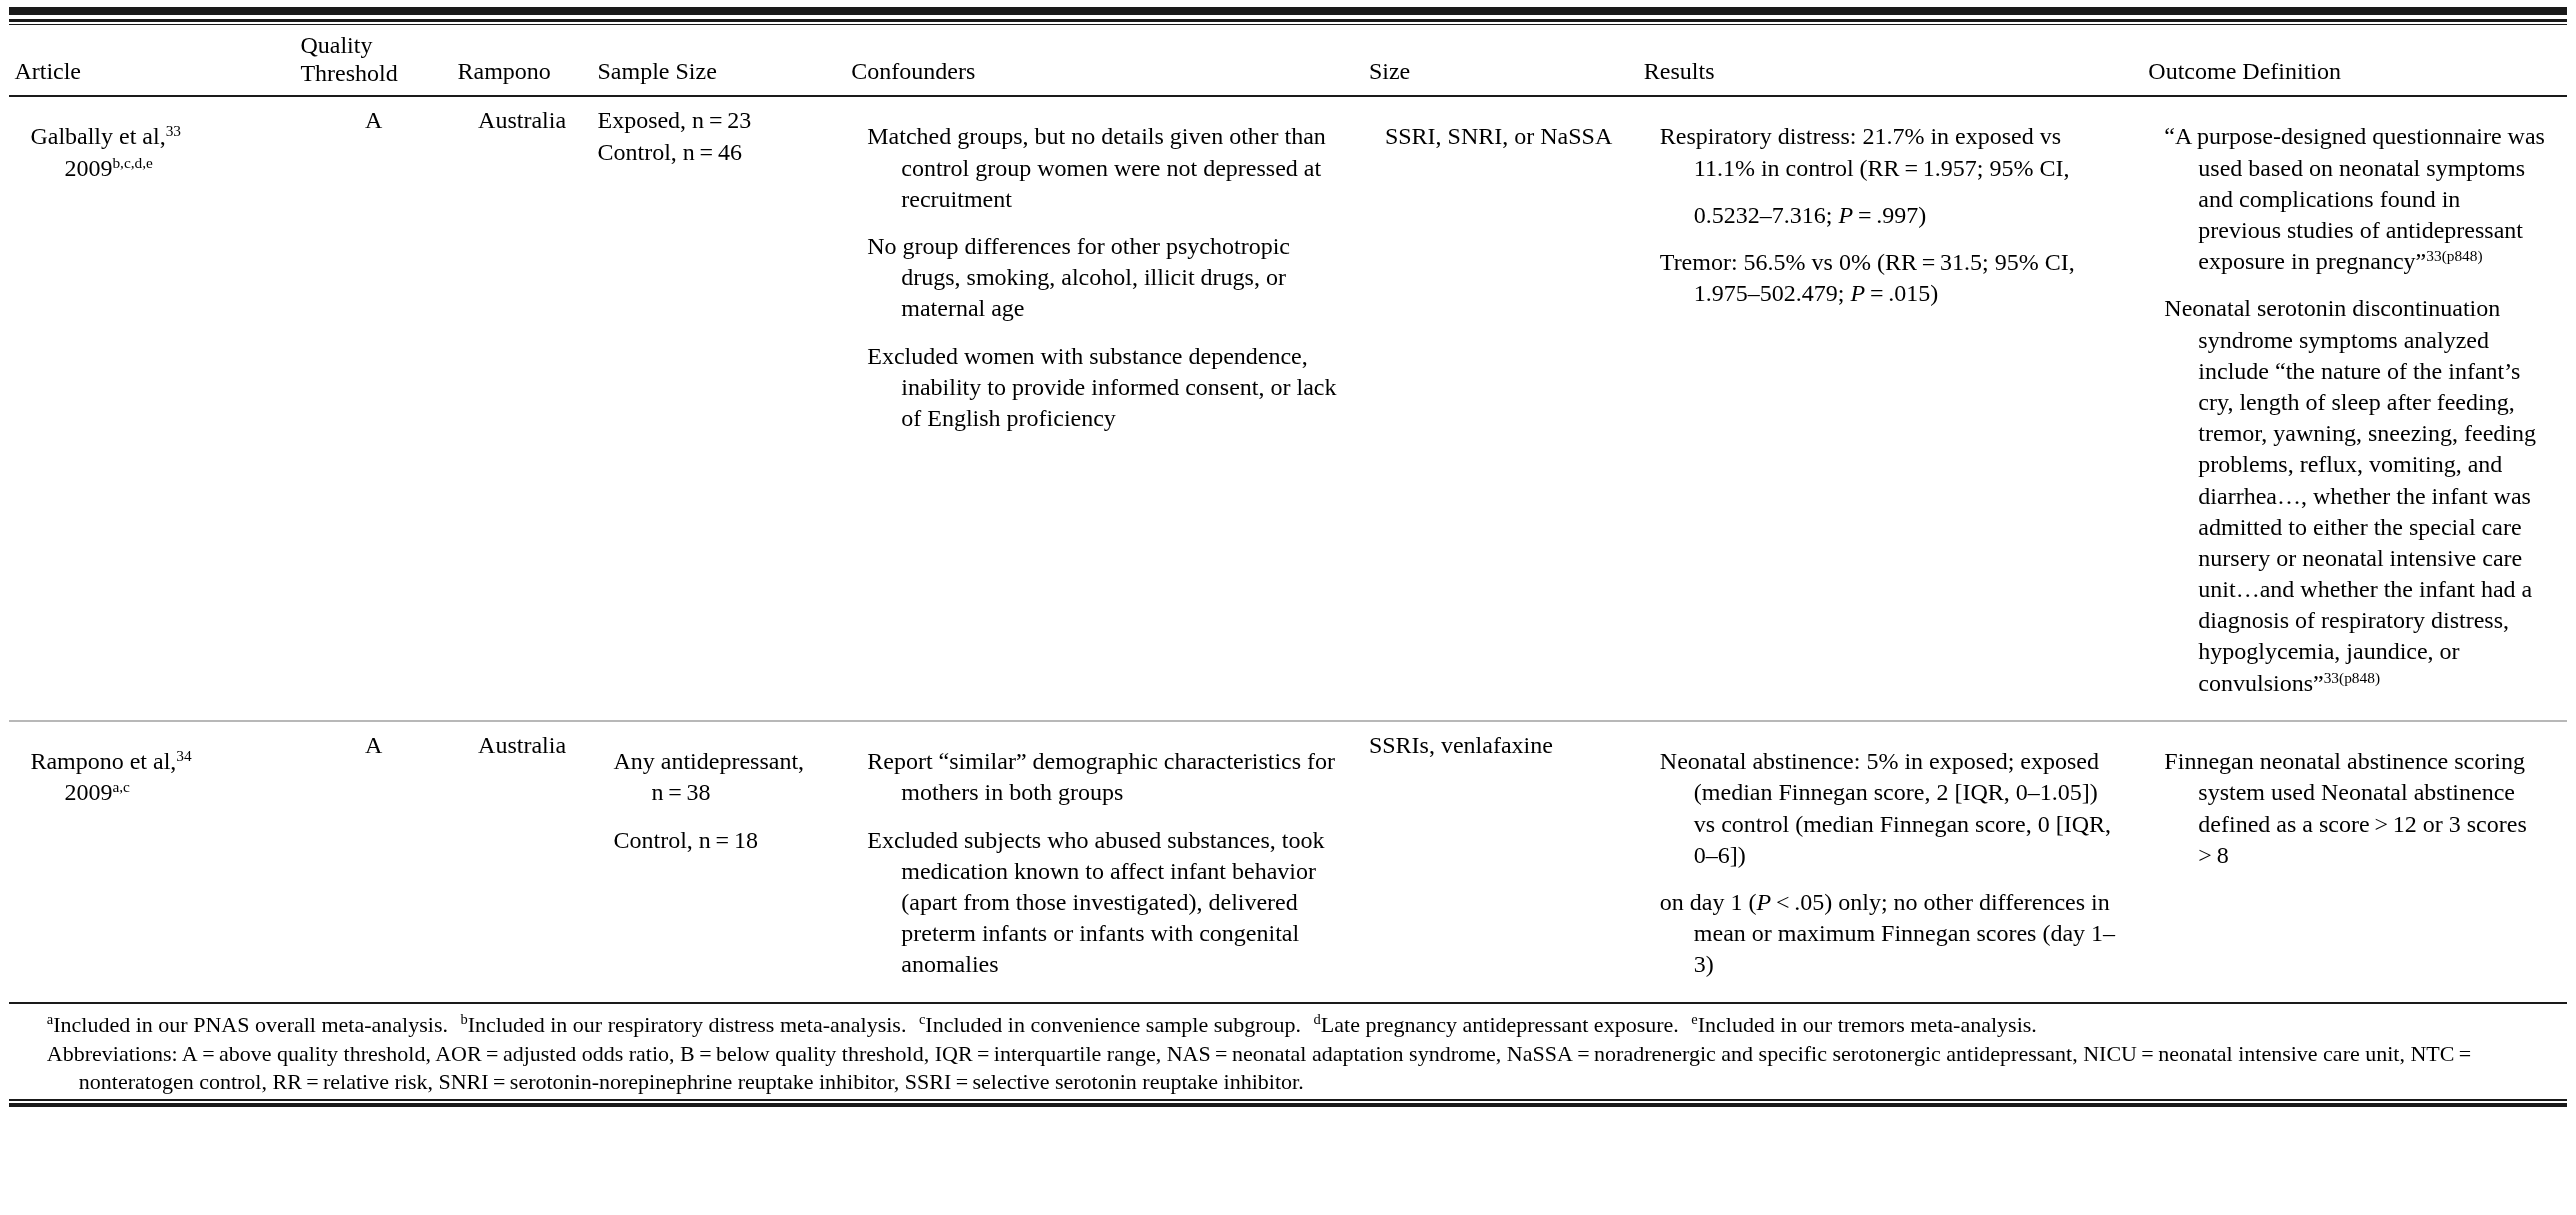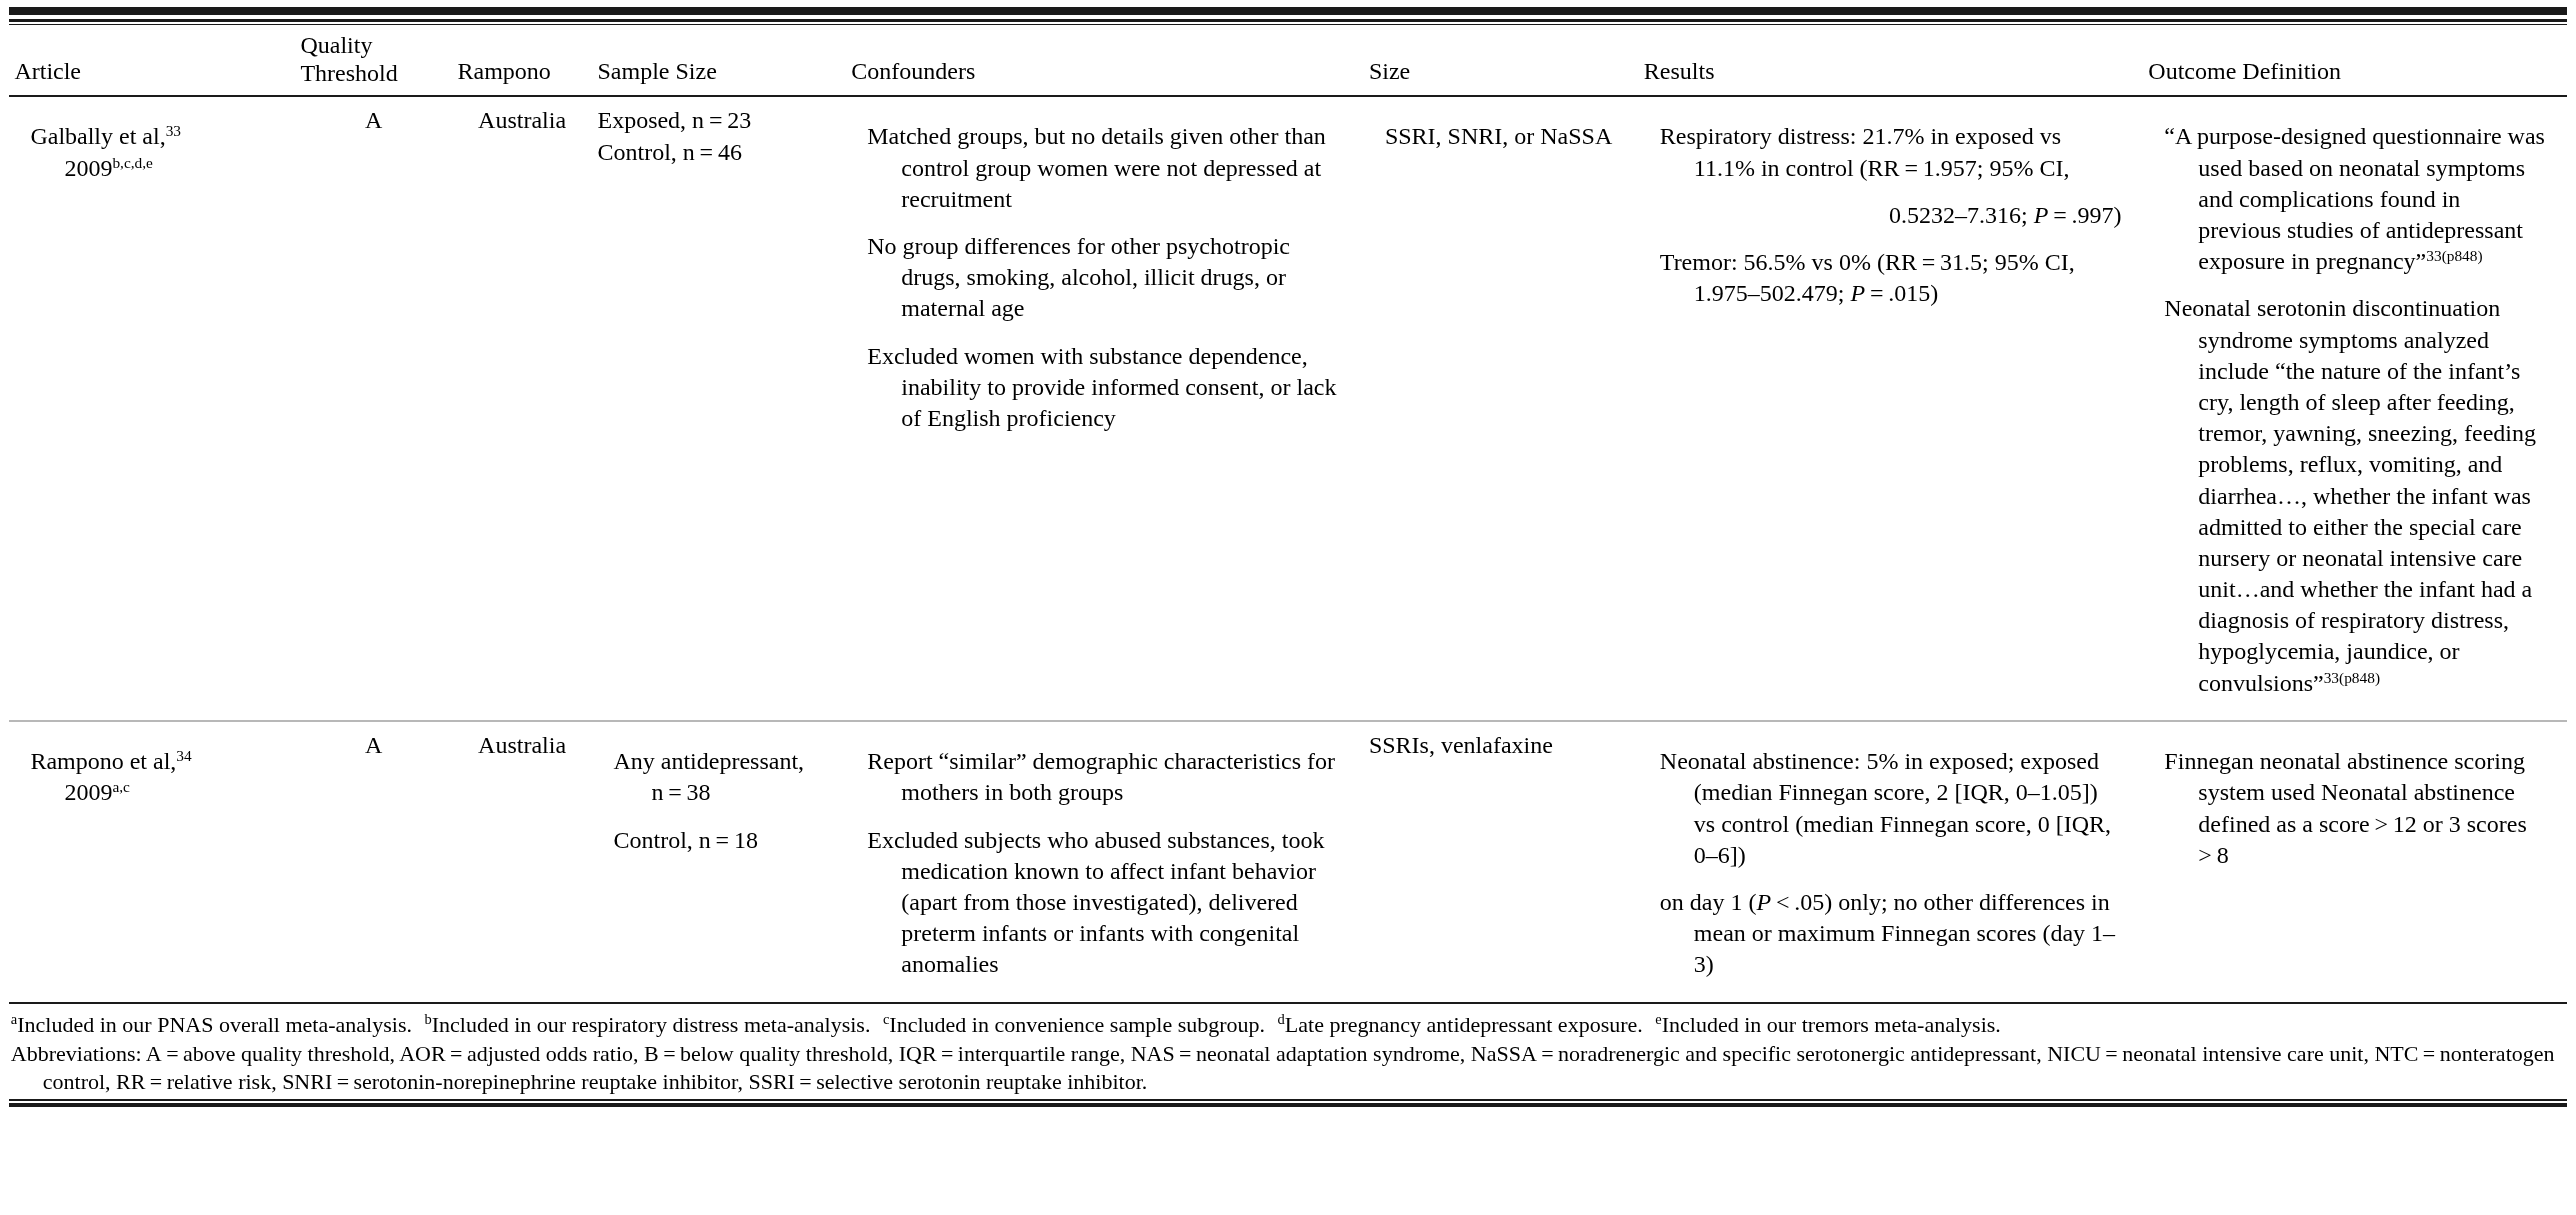--- a/index.html
+++ b/index.html
@@ -116,20 +116,21 @@
     vertical-align: 0.52em;
     line-height: 0;
   }
   .ital { font-style: italic; }
 
   
   .footnotes {
     font-size: 22px;
     line-height: 1.30;
     padding: 7.2px 1.8px 0 1.8px;
+    margin-left: 36px;
   }
   .footnotes p {
     margin: 0;
     padding-left: 32px;
     text-indent: -32px;
   }
   .fn-sup {
     font-size: 0.66em;
     vertical-align: 0.52em;
     line-height: 0;
@@ -204,21 +205,21 @@
         <td>
           <p class="hang">Matched groups, but no details given other than control group women were not depressed at recruitment</p>
           <p class="hang">No group differences for other psychotropic drugs, smoking, alcohol, illicit drugs, or maternal age</p>
           <p class="hang">Excluded women with substance dependence, inability to provide informed consent, or lack of English proficiency</p>
         </td>
         <td class="drug-cell">
           <p class="hang">SSRI, SNRI, or NaSSA</p>
         </td>
         <td>
           <p class="hang">Respiratory distress: 21.7% in exposed vs 11.1% in control (RR = 1.957; 95% CI,</p>
-          <p class="hang" style="padding-left:68px;text-indent:-34px;text-align:right;">0.5232–7.316; <span class="ital">P</span> = .997)</p>
+          <p class="hang" style="padding-left:68px;text-indent:-34px;">0.5232–7.316; <span class="ital">P</span> = .997)</p>
           <p class="hang">Tremor: 56.5% vs 0% (RR = 31.5; 95% CI, 1.975–502.479; <span class="ital">P</span> = .015)</p>
         </td>
         <td>
           <p class="hang"><span>“A purpose-designed questionnaire was used based on neonatal symptoms and complications found in previous studies of antidepressant exposure in pregnancy”</span><sup>33(p848)</sup></p>
           <p class="hang"><span>Neonatal serotonin discontinuation syndrome symptoms analyzed include “the nature of the infant’s cry, length of sleep after feeding, tremor, yawning, sneezing, feeding problems, reflux, vomiting, and diarrhea…, whether the infant was admitted to either the special care nursery or neonatal intensive care unit…and whether the infant had a diagnosis of respiratory distress, hypoglycemia, jaundice, or convulsions”</span><sup>33(p848)</sup></p>
         </td>
       </tr>
     </tbody>
   </table>
 

